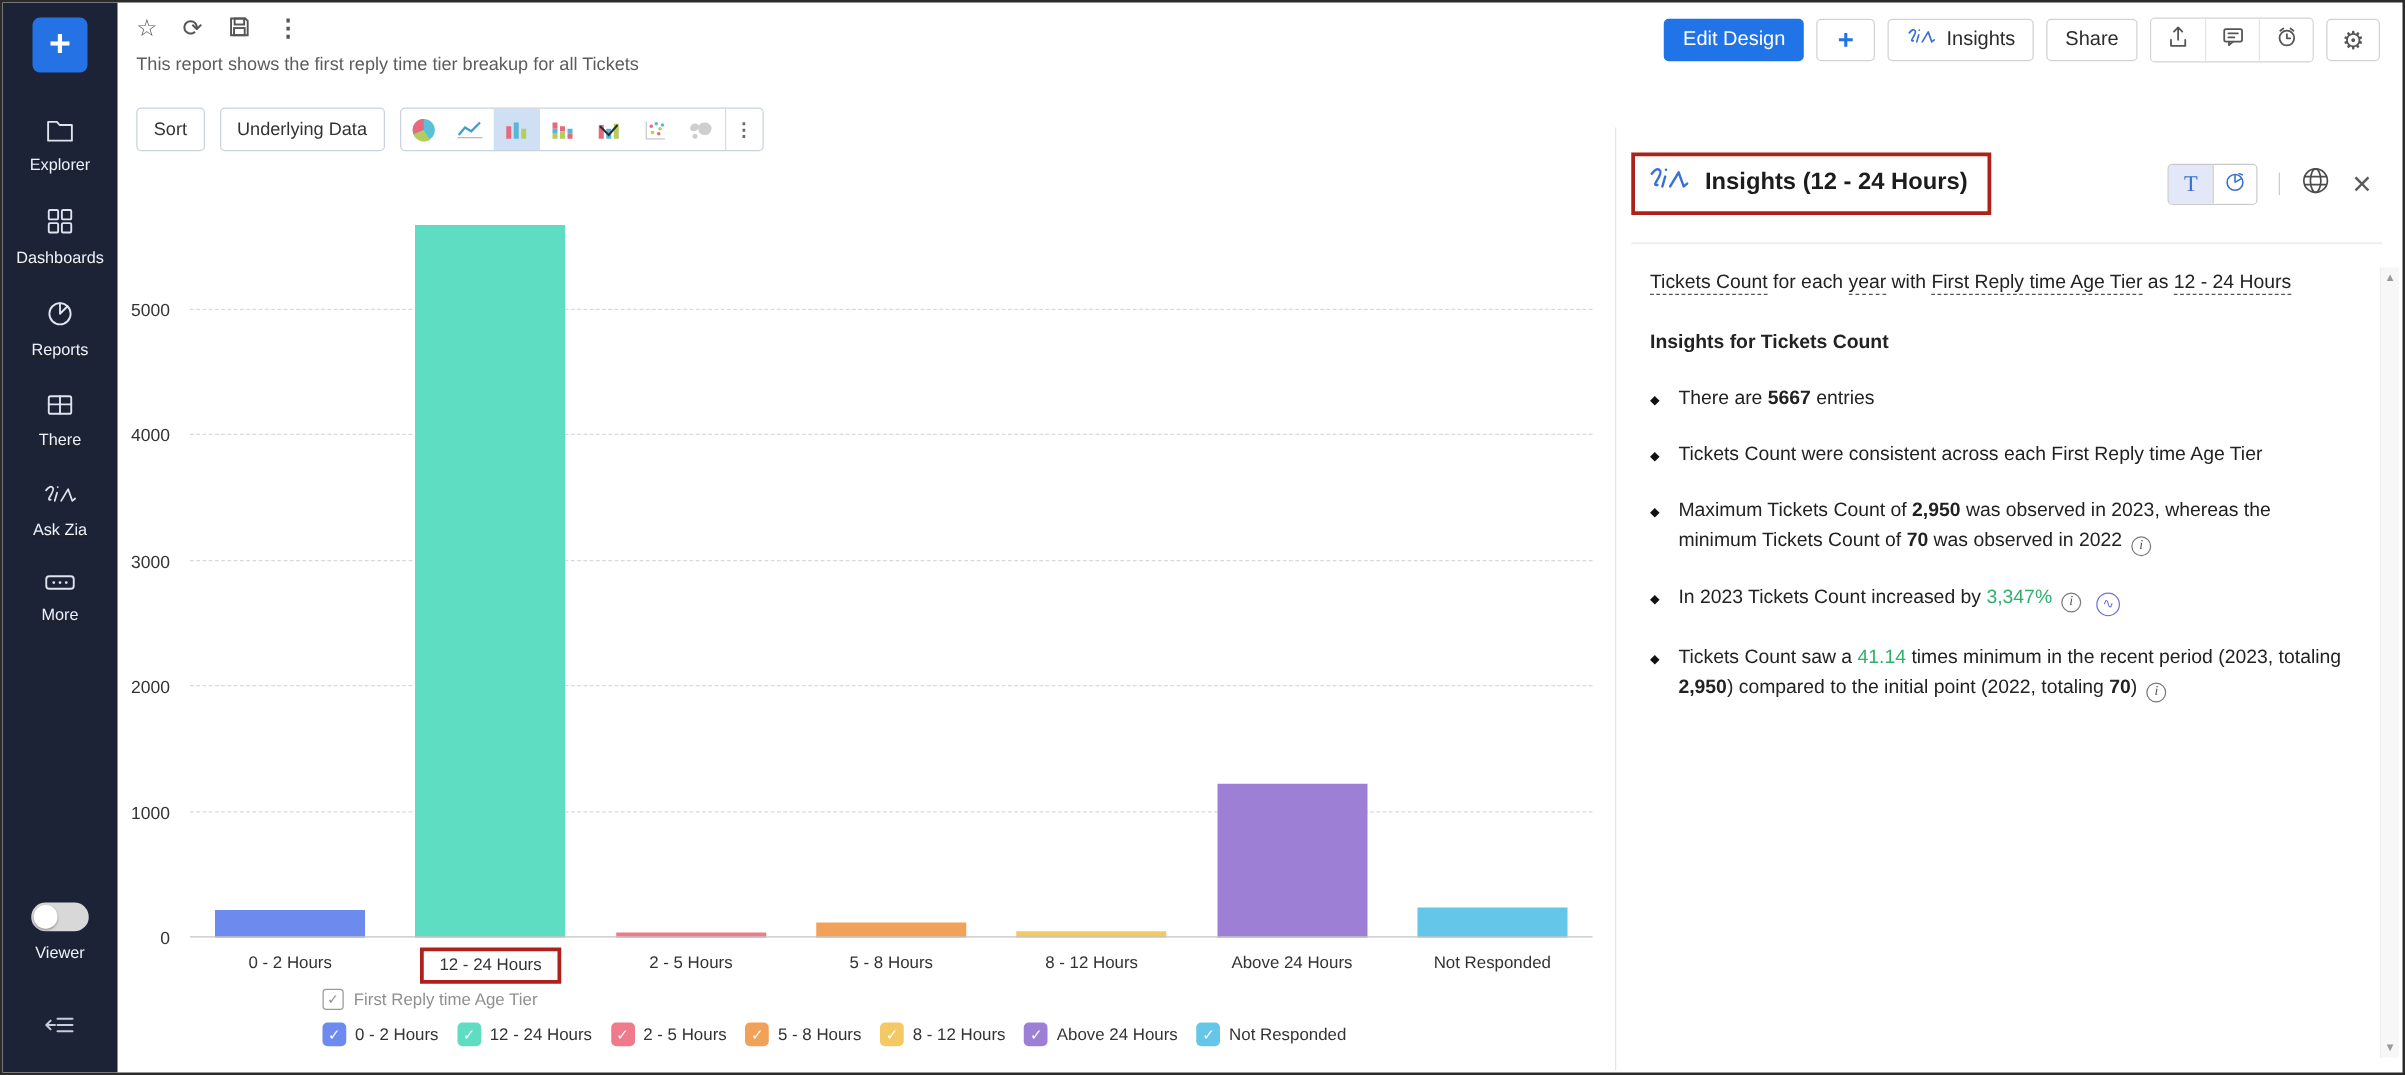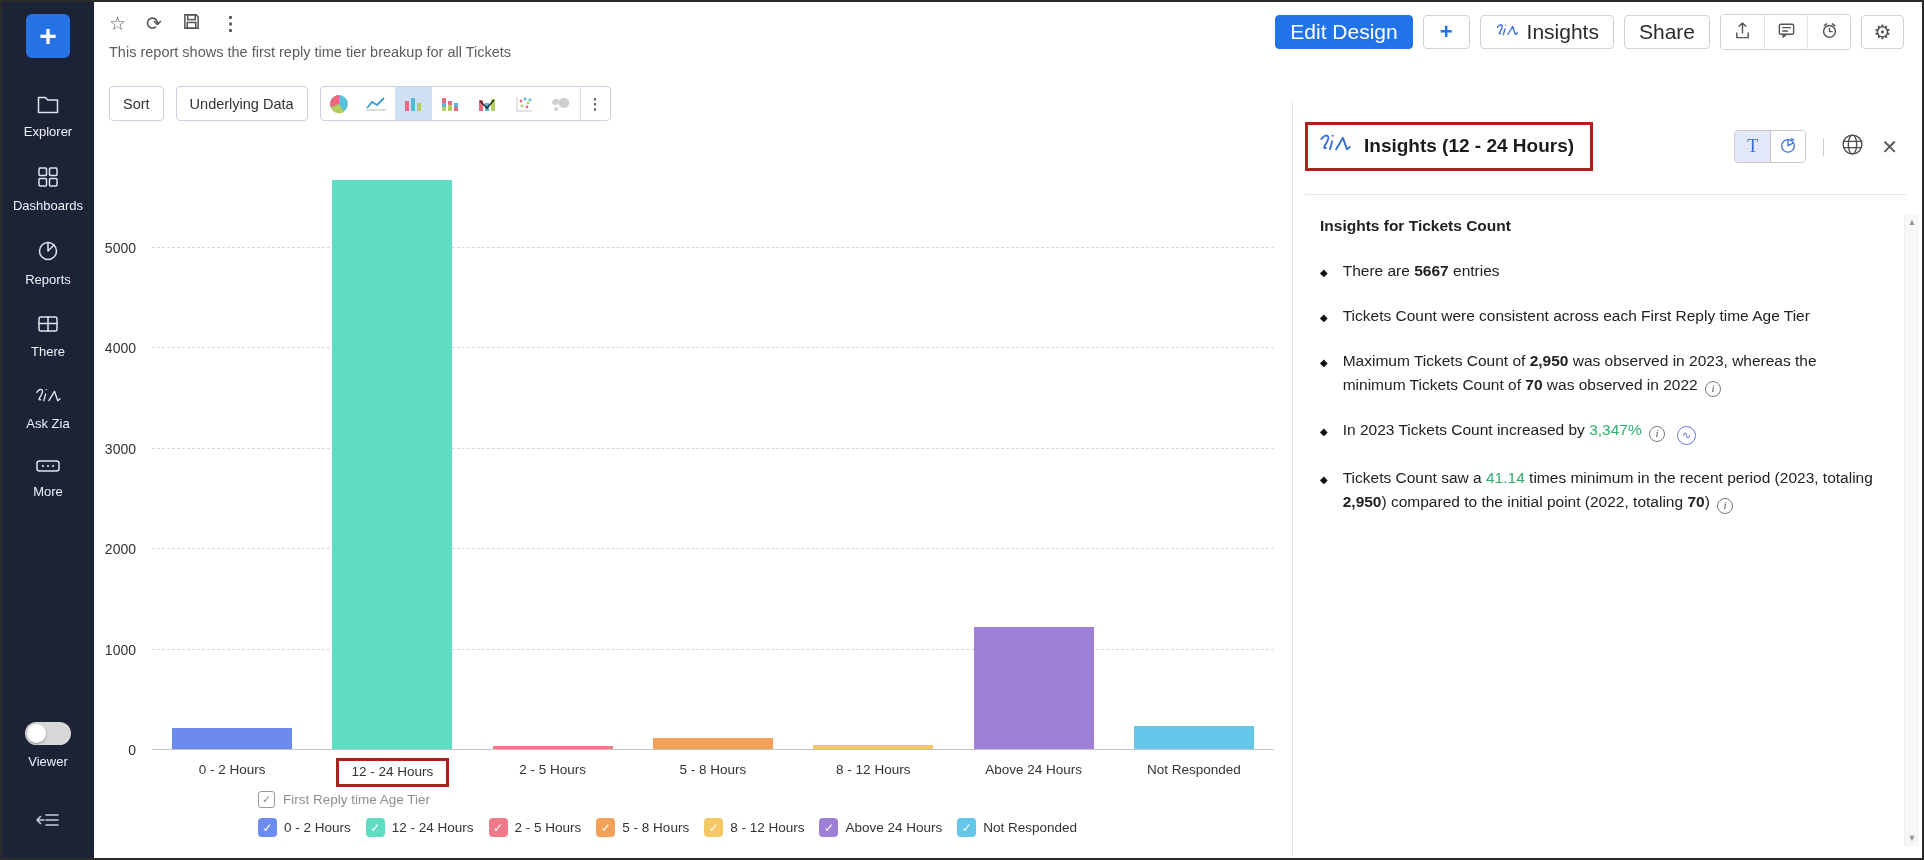--- a/index.html
+++ b/index.html
@@ -5,39 +5,39 @@
   * { margin:0; padding:0; box-sizing:border-box; }
   html,body { width:1924px; height:860px; }
   body {
     position:relative; background:#fff; overflow:hidden;
     border:2px solid #2b2b2b;
     font-family:"Liberation Sans", sans-serif; color:#222;
   }
   
   .sidebar{position:absolute;left:0;top:0;bottom:0;width:92px;background:#1c2337;display:flex;flex-direction:column;align-items:center;z-index:5;}
   .plus-btn{width:44px;height:44px;background:#2472e4;border-radius:6px;color:#fff;font-size:30px;font-weight:bold;display:flex;align-items:center;justify-content:center;margin-top:12px;cursor:pointer;}
-  .nav{margin-top:36px;display:flex;flex-direction:column;align-items:center;gap:27px;}
+  .nav{margin-top:36px;display:flex;flex-direction:column;align-items:center;gap:27px;text-decoration:underline;}
   .nav-item{display:flex;flex-direction:column;align-items:center;gap:7px;color:#eef1f8;font-size:13px;cursor:pointer;}
   .nav-item svg{stroke:#dfe4ee;fill:none;stroke-width:1.5;stroke-linecap:round;stroke-linejoin:round;}
   .sidebar-bottom{margin-top:auto;display:flex;flex-direction:column;align-items:center;margin-bottom:24px;color:#eef1f8;font-size:13px;}
   .toggle{width:46px;height:23px;border-radius:12px;background:#d8d8d8;position:relative;cursor:pointer;}
   .knob{position:absolute;left:2px;top:2px;width:19px;height:19px;border-radius:50%;background:#fff;box-shadow:0 1px 2px rgba(0,0,0,.35);}
   .viewer-label{margin-top:9px;}
   .collapse{margin-top:40px;cursor:pointer;}
   .collapse svg{stroke:#c7cddb;fill:none;stroke-width:1.6;stroke-linecap:round;stroke-linejoin:round;}
   
   .title-row{position:absolute;left:107px;top:10px;display:flex;align-items:flex-end;gap:26px;}
   .page-title{font-size:21px;font-weight:bold;color:#1e1e1e;}
   .title-icons{display:flex;align-items:center;gap:20px;padding-bottom:2px;}
   .t-ic{font-size:19px;color:#555;cursor:pointer;line-height:1;}
   .t-ic svg{stroke:#555;fill:none;stroke-width:1.6;}
   .subtitle{position:absolute;left:107px;top:42px;font-size:14.5px;color:#5c5c5c;}
   
   .actions{position:absolute;right:18px;top:12px;display:flex;gap:10px;align-items:center;}
-  .btn{height:34px;border:1px solid #d2d2d2;border-radius:4px;background:#fff;font-size:21px;color:#2b2b2b;display:flex;align-items:center;padding:0 14px;gap:8px;cursor:pointer;}
+  .btn{height:34px;border:1px solid #d2d2d2;border-radius:4px;background:#fff;font-size:16px;color:#2b2b2b;display:flex;align-items:center;padding:0 14px;gap:8px;cursor:pointer;}
   .btn-primary{background:#2173e8;color:#fff;border-color:#2173e8;}
   .btn-plus{color:#2173e8;font-size:22px;font-weight:bold;padding:0 16px;}
   .icon-group{display:flex;border:1px solid #d2d2d2;border-radius:4px;overflow:hidden;background:#fff;}
   .icon-btn{width:43px;height:34px;display:flex;align-items:center;justify-content:center;cursor:pointer;background:#fff;}
   .icon-group .icon-btn + .icon-btn{border-left:1px solid #e4e4e4;}
   .icon-btn svg{stroke:#555;fill:none;stroke-width:1.5;stroke-linecap:round;stroke-linejoin:round;}
   .gear-btn{border:1px solid #d2d2d2;border-radius:4px;font-size:20px;color:#555;}
   
   .toolbar{position:absolute;left:107px;top:84px;display:flex;gap:12px;height:35px;}
   .tbtn{height:35px;border:1px solid #c8d2e0;border-radius:4px;background:#fff;font-size:14.5px;color:#333;display:flex;align-items:center;padding:0 13px;cursor:pointer;}
@@ -381,20 +381,21 @@
       <div class="globe"><svg width="23" height="23" viewBox="0 0 22 22">
             <circle cx="11" cy="11" r="9"></circle>
             <ellipse cx="11" cy="11" rx="4" ry="9"></ellipse>
             <path d="M2.3 8 h17.4 M2.3 14 h17.4"></path>
           </svg></div>
       <div class="close-x">✕</div>
     </div>
   </div>
   <div class="panel-divider"></div>
   <div class="panel-content">
+    <div class="query-line"><span class="seg-u">Tickets Count</span><span class="seg-n"> for each </span><span class="seg-u">year</span><span class="seg-n"> with </span><span class="seg-u">First Reply time Age Tier</span><span class="seg-n"> as </span><span class="seg-u">12 - 24 Hours</span></div>
     <div class="section-heading">Insights for Tickets Count</div>
     <div class="bullet">
       <span class="bullet-marker">◆</span>
       <span class="bullet-text"><span class="seg-n">There are </span><span class="seg-b">5667</span><span class="seg-n"> entries</span></span>
     </div>
     <div class="bullet">
       <span class="bullet-marker">◆</span>
       <span class="bullet-text"><span class="seg-n">Tickets Count were consistent across each First Reply time Age Tier</span></span>
     </div>
     <div class="bullet">

